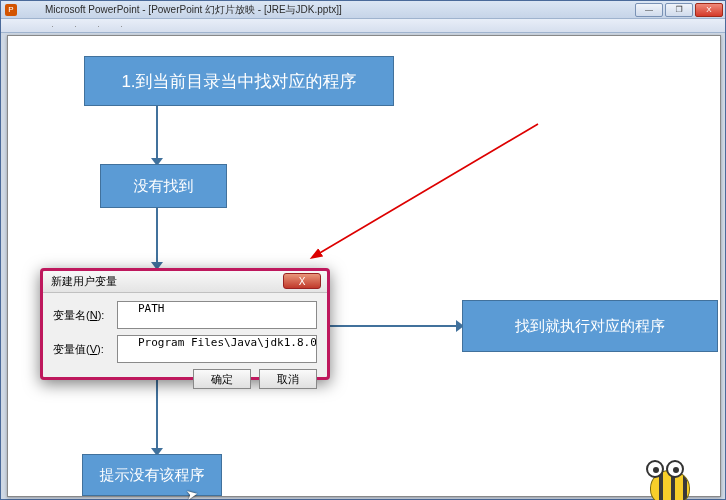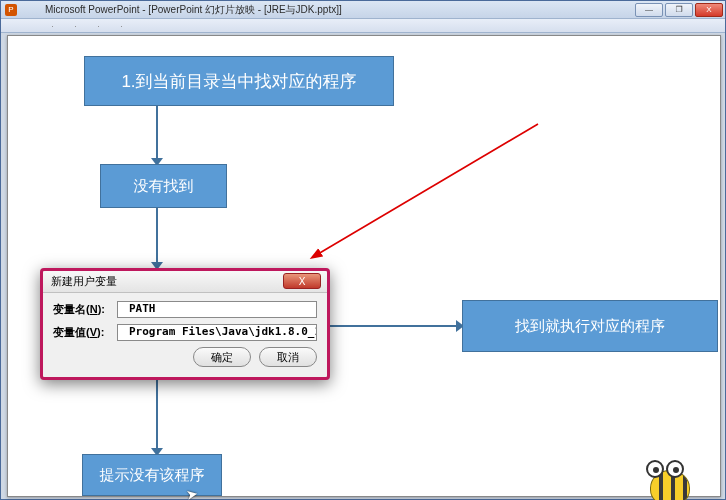--- a/index.html
+++ b/index.html
@@ -95,35 +95,35 @@
   }
   .dlg-close {
     position: absolute; right: 6px; top: 2px;
     width: 38px; height: 16px;
     background: linear-gradient(#e9967a,#c0392b);
     border: 1px solid #922; border-radius: 3px;
     color: #fff; font-size: 10px;
     display:flex; align-items:center; justify-content:center;
   }
   .dlg-body { padding: 8px 10px; font-size: 11px; }
-  .dlg-row { display: flex; align-items: center; margin-bottom: 6px; font-weight: bold; }
+  .dlg-row { display: flex; align-items: center; margin-bottom: 6px; }
   .dlg-label { width: 64px; }
   .dlg-label u { text-decoration: underline; }
   .dlg-input {
-    flex: 1; height: 17px;
+    flex: 1; height: 28px;
     border: 1px solid #8a8a8a;
     background: #fff; font-size: 11px;
-    padding: 0 11px; font-family: "SimSun", monospace;
+    padding: 0 20px; font-family: "SimSun", monospace;
     white-space: nowrap; overflow: hidden;
   }
   .dlg-btns { display: flex; justify-content: flex-end; gap: 8px; margin-top: 4px; }
   .dlg-btn {
     width: 58px; height: 20px;
     background: linear-gradient(#fafafa,#e0e0e0);
-    border: 1px solid #888; border-radius: 10px;
+    border: 1px solid #888; border-radius: 0;
     font-size: 11px;
     display: flex; align-items:center; justify-content:center;
   }
   
   .bee {
     position: absolute; right: 22px; bottom: -14px;
     width: 58px; height: 58px;
   }
   .bee .body {
     position:absolute; left:10px; top:18px; width:40px; height:36px;

